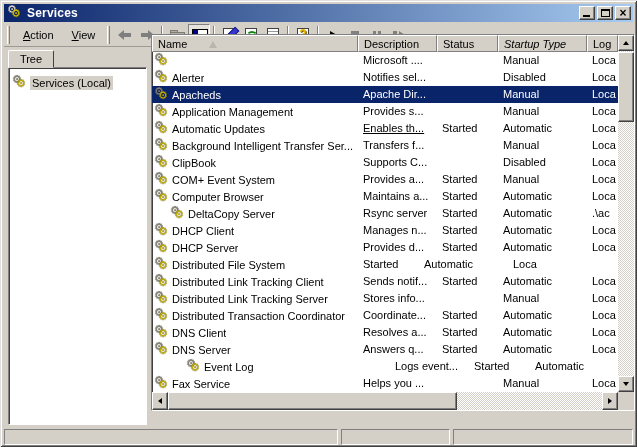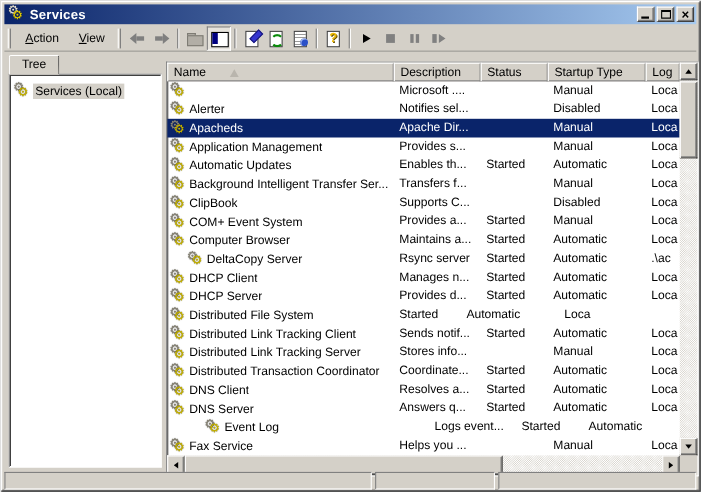--- a/index.html
+++ b/index.html
@@ -74,21 +74,21 @@
   }
   .tree-box {
     position:absolute; left:8px; top:67px; width:139px; height:358px;
     background:#fff; border:1px solid; border-color:#808080 #fff #fff #808080;
     box-shadow: inset 1px 1px 0 #404040;
   }
   .tree-item { display:flex; align-items:center; margin:7px 0 0 3px; }
   .tree-item .label { background:#D4D0C8; padding:1px 2px; margin-left:2px; white-space:nowrap; }
   
   .list {
-    position:absolute; left:151px; top:56px; width:484px; height:377px;
+    position:absolute; left:151px; top:34px; width:484px; height:377px;
     background:#fff; border:1px solid; border-color:#808080 #fff #fff #808080;
     box-shadow: inset 1px 1px 0 #404040;
   }
   .hdr { position:absolute; left:0; top:0; height:17px; display:flex; }
   .hcell {
     background:#D4D0C8; border:1px solid; border-color:#fff #808080 #808080 #fff;
     padding:1px 0 0 5px; height:17px; overflow:hidden; white-space:nowrap;
     display:flex; align-items:center; flex:none;
   }
   .sort-up { width:0; height:0; border-left:4px solid transparent; border-right:4px solid transparent; border-bottom:7px solid #b9b5ad; margin-left:22px; }
@@ -201,21 +201,21 @@
         <div class="hcell" style="width: 206px;">
           <span>Name</span>
           <span class="sort-up"></span>
         </div>
         <div class="hcell" style="width: 79px;">
           <span>Description</span>
         </div>
         <div class="hcell" style="width: 61px;">
           <span>Status</span>
         </div>
-        <div class="hcell" style="width: 89px;">
+        <div class="hcell" style="width: 89px; font-style: italic;">
           <span>Startup Type</span>
         </div>
         <div class="hcell" style="width: 31px;">
           <span>Log</span>
         </div>
       </div>
     <div class="rows" id="rows">
         <div class="lrow">
           <div class="lcell name-cell" style="width: 206px;">
             <span class="gears"></span>
@@ -253,21 +253,21 @@
           <div class="lcell" style="width: 79px;">Provides s...</div>
           <div class="lcell" style="width: 61px;"></div>
           <div class="lcell" style="width: 89px;">Manual</div>
           <div class="lcell" style="width: 31px;">Loca</div>
         </div>
         <div class="lrow">
           <div class="lcell name-cell" style="width: 206px;">
             <span class="gears"></span>
             <span class="ntext">Automatic Updates</span>
           </div>
-          <div class="lcell" style="width: 79px;">Enables th...</div>
+          <div class="lcell" style="width: 79px; text-decoration: underline;">Enables th...</div>
           <div class="lcell" style="width: 61px;">Started</div>
           <div class="lcell" style="width: 89px;">Automatic</div>
           <div class="lcell" style="width: 31px;">Loca</div>
         </div>
         <div class="lrow">
           <div class="lcell name-cell" style="width: 206px;">
             <span class="gears"></span>
             <span class="ntext">Background Intelligent Transfer Ser...</span>
           </div>
           <div class="lcell" style="width: 79px;">Transfers f...</div>

